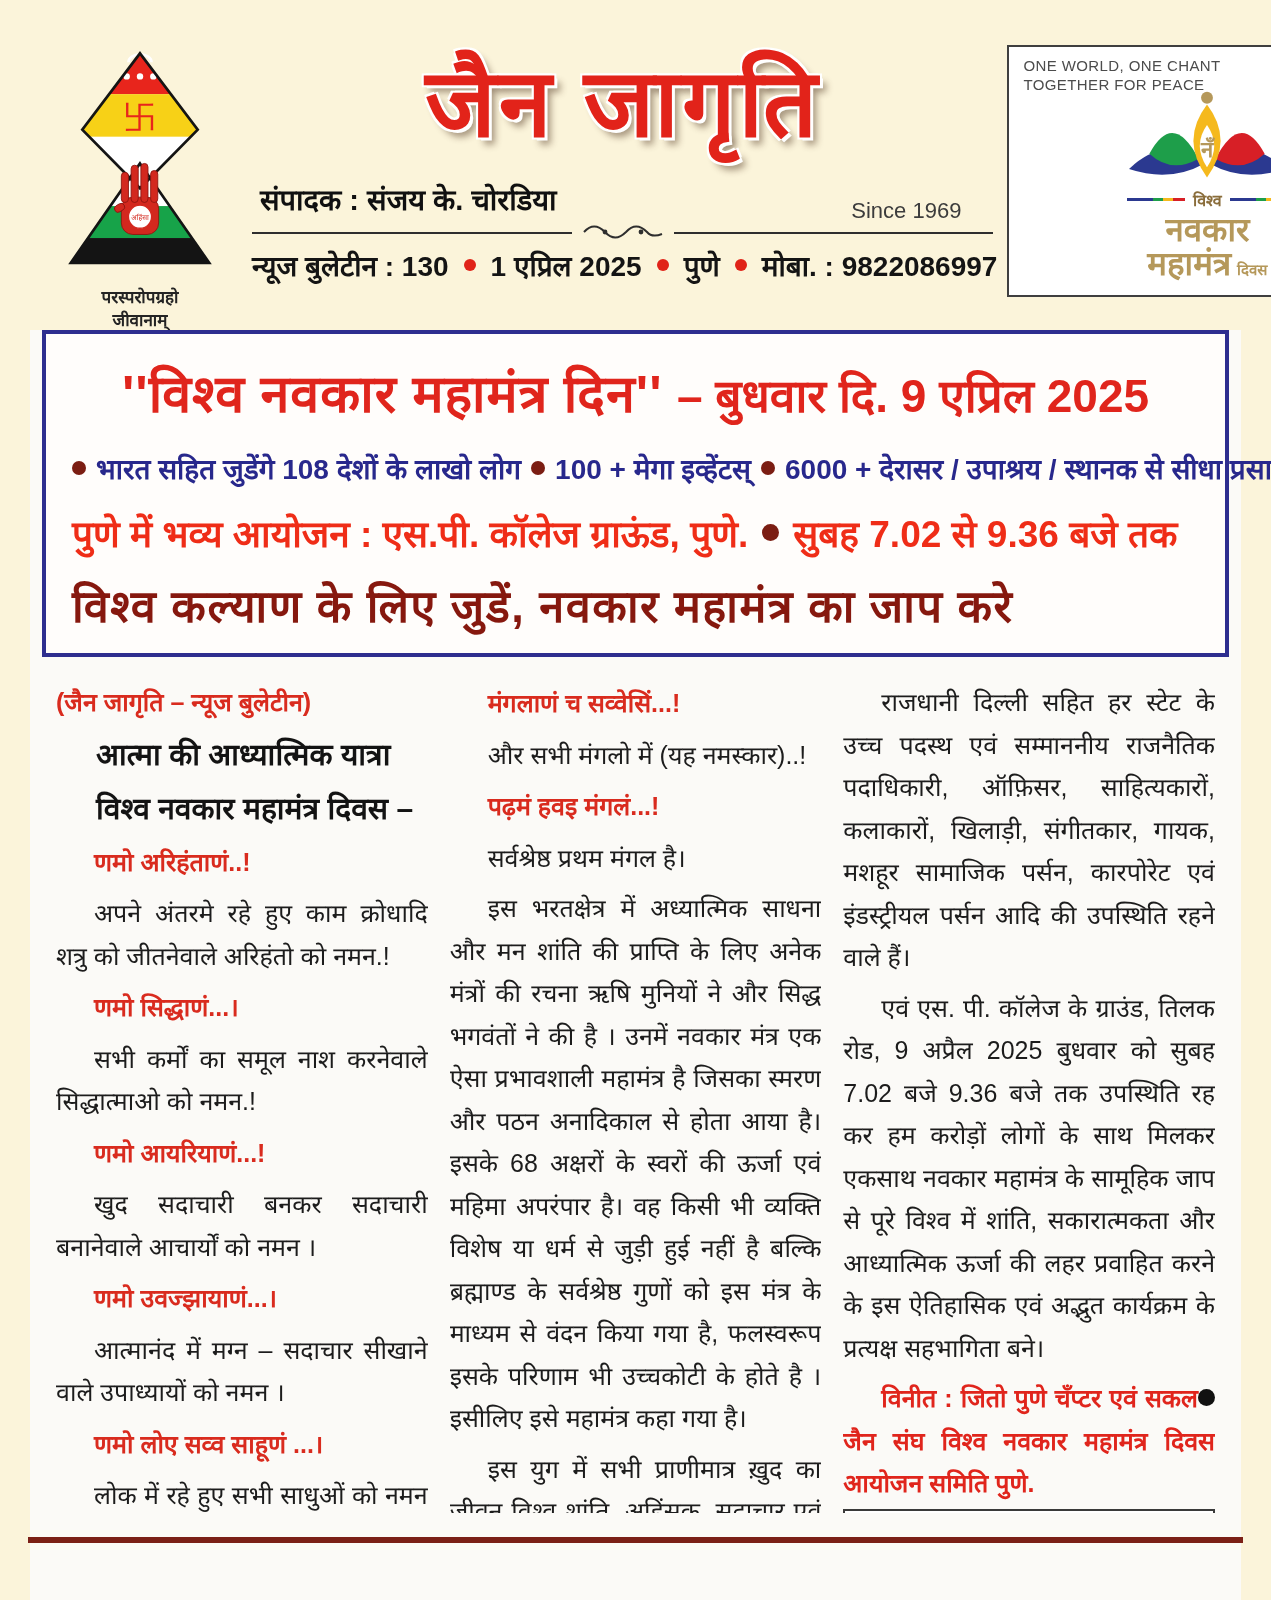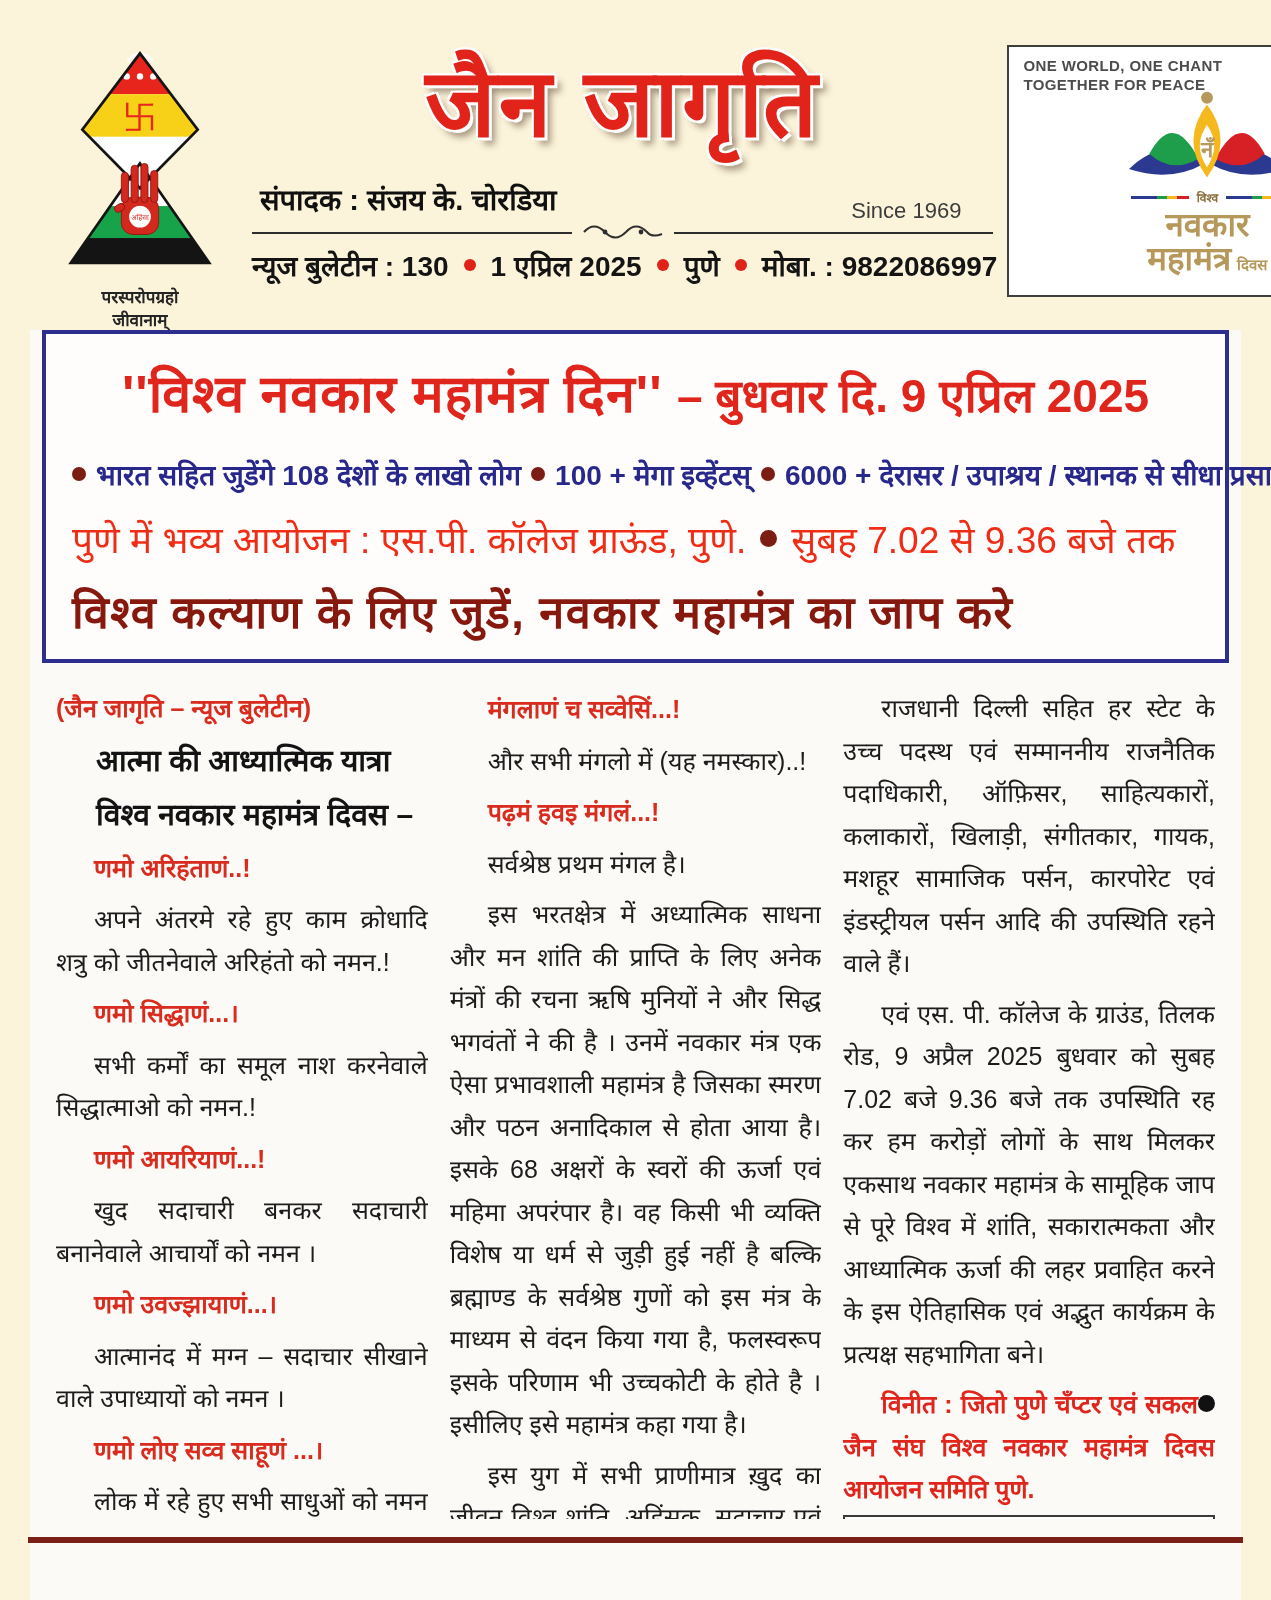--- a/index.html
+++ b/index.html
@@ -24,41 +24,41 @@
   .m-since { position:absolute; right:46px; top:168px; font-size:22px; color:#3c3c3c; }
   .m-editor { font-size:29px; font-weight:bold; color:#101010; margin:2px 0 0 12px; }
   .m-divider { position:relative; height:18px; margin:6px 4px 4px; }
   .m-divider .line { position:absolute; left:0; right:0; top:8px; height:2px; background:#2e2e2e; }
   .m-divider .orn { position:absolute; left:50%; top:0; transform:translateX(-50%); background:#fbf4da; padding:0 8px; }
   .m-bulletin { display:flex; align-items:center; gap:15px; font-size:28px; font-weight:bold; color:#141414; margin-left:4px; white-space:nowrap; }
   .rdot { width:12px; height:12px; border-radius:50%; background:#e02318; flex:0 0 12px; }
 
   .event-card { flex:0 0 400px; width:400px; height:252px; margin-top:15px; background:#fff; border:2px solid #3f3f3f; padding:10px 14px 8px; position:relative; }
   .ec-top { display:flex; justify-content:space-between; align-items:flex-start; }
-  .ec-tagline { font-size:15px; font-weight:bold; color:#4c4c4c; line-height:1.25; letter-spacing:.4px; }
+  .ec-tagline { font-size:15px; font-weight:normal; color:#4c4c4c; line-height:1.25; letter-spacing:.4px; }
   .ec-lotus { text-align:center; margin-top:-4px; }
   .ec-vishva { display:flex; align-items:center; justify-content:center; gap:8px; margin-top:-6px; }
   .ec-vishva .dashes { width:58px; height:3px; background:linear-gradient(90deg,#2b3990 0 45%,#1e9e4a 45% 62%,#f5b91d 62% 80%,#d71f26 80% 100%); }
-  .ec-vishva .v-text { font-size:12px; font-weight:bold; color:#8a6d3b; }
+  .ec-vishva .v-text { font-size:16px; font-weight:bold; color:#8a6d3b; }
   .ec-names { text-align:center; line-height:1.05; margin-top:2px; }
   .ec-n1 { font-size:33px; font-weight:bold; color:#b5985a; }
   .ec-n2 { font-size:33px; font-weight:bold; color:#b5985a; }
   .ec-n3 { font-size:15px; font-weight:bold; color:#b5985a; margin-left:6px; }
 
   
   .sheet { position:absolute; left:30px; top:330px; width:1211px; height:1500px; background:#fbfaf7; }
 
   
   .banner { margin:0 12px; border:4px solid #2e2e8f; background:#fffdfb; padding:16px 26px 18px; }
   .b-line1 { text-align:center; white-space:nowrap; margin-top:6px; }
   .b-title { font-size:52px; font-weight:bold; color:#e0251c; letter-spacing:1px; }
   .b-date { font-size:46px; font-weight:bold; color:#e0251c; margin-left:10px; }
-  .b-bullets { display:flex; align-items:center; gap:10px; margin-top:28px; font-size:28px; font-weight:bold; color:#28288c; white-space:nowrap; }
+  .b-bullets { display:flex; align-items:center; gap:10px; margin-top:22px; font-size:28px; font-weight:bold; color:#28288c; white-space:nowrap; }
   .mdot { width:14px; height:14px; border-radius:50%; background:#7b1d12; flex:0 0 14px; }
-  .b-line3 { display:flex; align-items:center; gap:14px; margin-top:20px; font-size:37px; font-weight:normal; color:#ef2d17; white-space:nowrap; }
+  .b-line3 { display:flex; align-items:center; gap:14px; margin-top:20px; font-size:37px; font-weight:bold; color:#ef2d17; white-space:nowrap; }
   .b-line3 .mdot { width:17px; height:17px; flex-basis:17px; }
   .b-call { margin-top:16px; font-size:45px; font-weight:bold; color:#86180e; letter-spacing:1.5px; white-space:nowrap; }
 
   
   .article { display:flex; gap:22px; padding:20px 26px 0; height:856px; overflow:hidden; }
   .col { flex:1 1 0; overflow:hidden; display:flex; flex-direction:column; }
   .p-note  { color:#d92b1e; font-weight:bold; font-size:25px; line-height:1.7; margin:4px 0; }
   .p-head  { color:#131313; font-weight:bold; font-size:30px; line-height:1.8; padding-left:40px; }
   .p-mantra{ color:#d92b1e; font-weight:bold; font-size:25px; line-height:1.7; padding-left:38px; margin:5px 0; }
   .p-body  { color:#1c1c1c; font-size:25px; line-height:1.7; text-indent:38px; text-align:justify; margin:4px 0; }

